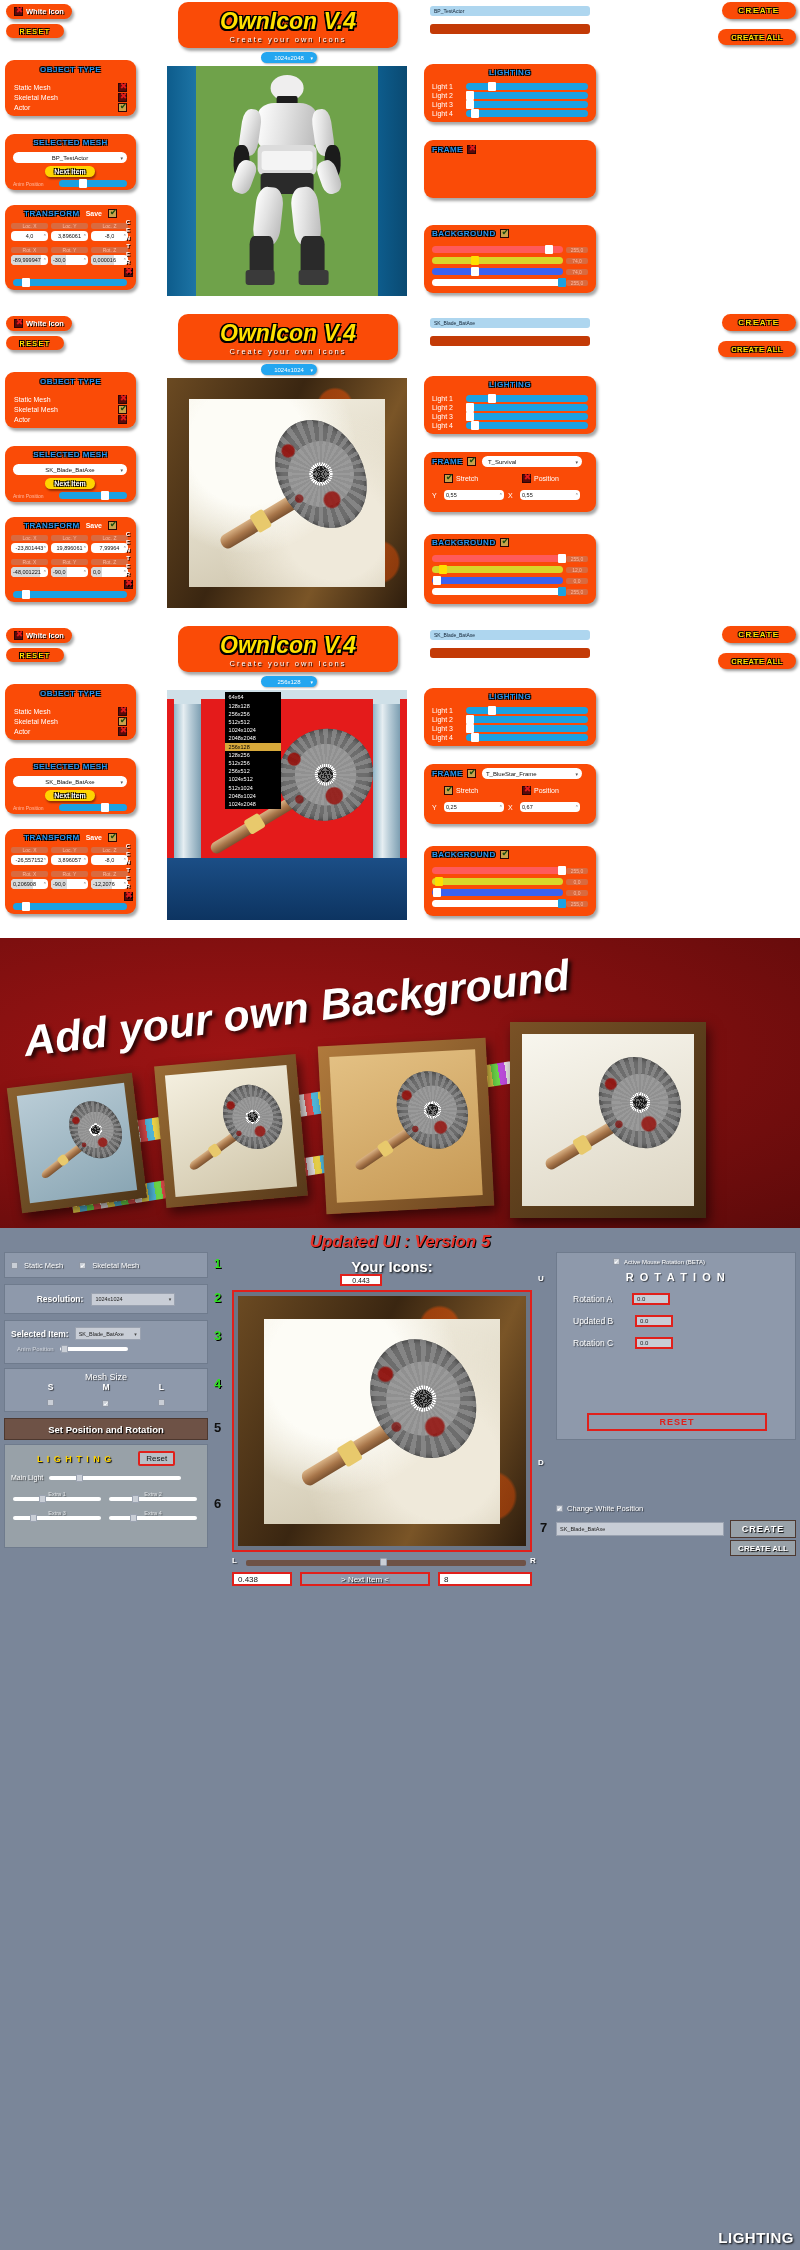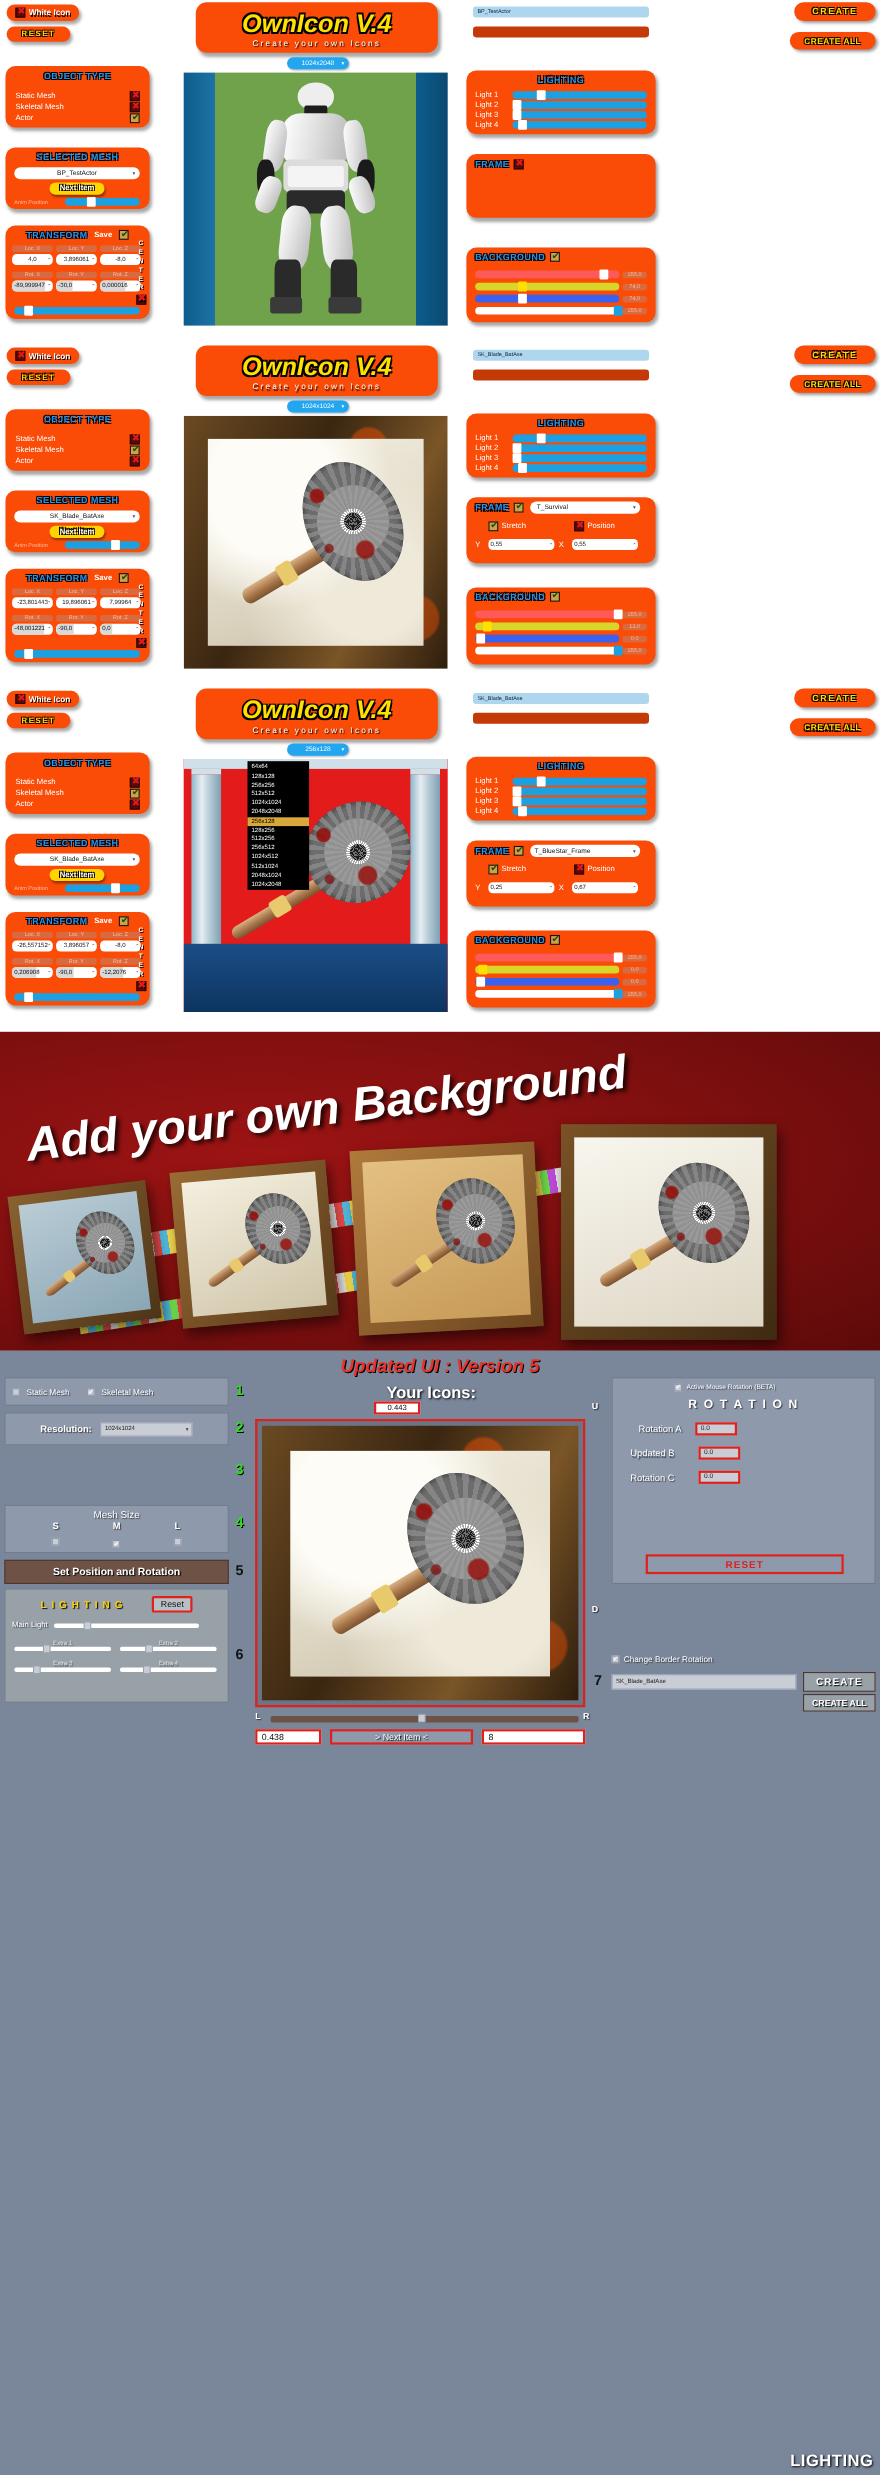--- a/index.html
+++ b/index.html
@@ -896,20 +896,35 @@
 
     <div class="v3box" style="left:4px;top:56px;width:204px;height:30px;display:flex;align-items:center;justify-content:center;gap:8px;">
       <span class="v3txt" style="font-size:8.5px;font-weight:bold;">Resolution:</span>
       <div class="v3drop" style="width:84px;height:13px;">
           <span>1024x1024</span>
           <span class="car">▾</span>
         </div>
     </div>
     <div class="stepnum" style="position:absolute;left:214px;top:62px;font-size:13px;">2</div>
 
+    <div class="v3box" style="left:4px;top:92px;width:204px;height:44px;">
+      <div style="display:flex;align-items:center;gap:6px;padding:6px 0 0 6px;">
+        <span class="v3txt" style="font-size:8.5px;font-weight:bold;">Selected Item:</span>
+        <div class="v3drop" style="width:66px;height:13px;">
+            <span>SK_Blade_BatAxe</span>
+            <span class="car">▾</span>
+          </div>
+      </div>
+      <div style="display:flex;align-items:center;gap:6px;padding:6px 0 0 12px;">
+        <span class="v3txt" style="font-size:6px;opacity:.6;">Anim Position</span>
+        <div class="v3slider" style="width:68px;">
+            <div class="knob" style="left:2%"></div>
+          </div>
+      </div>
+    </div>
     <div class="stepnum" style="position:absolute;left:214px;top:100px;font-size:13px;">3</div>
 
     <div class="v3box" style="left:4px;top:140px;width:204px;height:44px;">
       <div class="v3txt" style="font-size:9px;text-align:center;padding-top:3px;">Mesh Size</div>
       <div style="display:flex;justify-content:space-around;padding:0 18px;">
         <div style="text-align:center;"><div class="v3txt" style="font-size:8.5px;font-weight:bold;">S</div><span class="v3chk"></span></div>
         <div style="text-align:center;"><div class="v3txt" style="font-size:8.5px;font-weight:bold;">M</div><span class="v3chk on"></span></div>
         <div style="text-align:center;"><div class="v3txt" style="font-size:8.5px;font-weight:bold;">L</div><span class="v3chk"></span></div>
       </div>
     </div>
@@ -984,39 +999,39 @@
     <div class="redbox" style="position:absolute;left:232px;top:344px;width:60px;height:14px;background:#fff;display:flex;align-items:center;padding-left:4px;font-size:8px;color:#111;">0.438</div>
     <div class="redbox" style="position:absolute;left:300px;top:344px;width:130px;height:14px;background:#8e99ab;display:flex;align-items:center;justify-content:center;font-size:8px;color:#fff;text-shadow:1px 1px 1px #000;">&gt; Next Item &lt;</div>
     <div class="redbox" style="position:absolute;left:438px;top:344px;width:94px;height:14px;background:#fff;display:flex;align-items:center;padding-left:4px;font-size:8px;color:#111;">8</div>
 
     <div class="v3box" style="left:556px;top:24px;width:240px;height:188px;background:#8e99ab;">
       <div style="display:flex;align-items:center;gap:4px;padding:5px 0 0 56px;">
         <span class="v3chk on"></span>
         <span class="v3txt" style="font-size:6px;">Active Mouse Rotation (BETA)</span>
       </div>
       <div class="v3txt" style="text-align:center;font-size:11px;font-weight:bold;letter-spacing:1.5px;padding-top:6px;">R O T A T I O N</div>
-      <div style="display:flex;align-items:center;gap:5px;padding:10px 0 0 16px;text-align:center;">
+      <div style="display:flex;align-items:center;gap:5px;padding:10px 0 0 16px;">
         <span class="v3txt" style="font-size:8.5px;width:54px;">Rotation A</span>
         <div class="redbox" style="background:#c8cdd6;width:38px;height:12px;font-size:6px;color:#222;display:flex;align-items:center;padding-left:3px;">0.0</div>
       </div>
       <div style="display:flex;align-items:center;gap:8px;padding:10px 0 0 16px;">
         <span class="v3txt" style="font-size:8.5px;width:54px;">Updated B</span>
         <div class="redbox" style="background:#c8cdd6;width:38px;height:12px;font-size:6px;color:#222;display:flex;align-items:center;padding-left:3px;">0.0</div>
       </div>
       <div style="display:flex;align-items:center;gap:8px;padding:10px 0 0 16px;">
         <span class="v3txt" style="font-size:8.5px;width:54px;">Rotation C</span>
         <div class="redbox" style="background:#c8cdd6;width:38px;height:12px;font-size:6px;color:#222;display:flex;align-items:center;padding-left:3px;">0.0</div>
       </div>
       <div class="redbox" style="position:absolute;left:30px;bottom:8px;width:180px;height:18px;background:#8e99ab;display:flex;align-items:center;justify-content:center;color:#e0201b;font-weight:bold;font-size:9px;letter-spacing:1px;">RESET</div>
     </div>
 
 
     <div style="position:absolute;left:556px;top:276px;display:flex;align-items:center;gap:4px;">
       <span class="v3chk on"></span>
-      <span class="v3txt" style="font-size:7.5px;">Change Border Rotation</span>
+      <span class="v3txt" style="font-size:7.5px;">Change White Position</span>
     </div>
 
     <div class="v3drop" style="position:absolute;left:556px;top:294px;width:168px;height:14px;">
         <span>SK_Blade_BatAxe</span>
       </div>
     <div class="v3btn" style="position:absolute;left:730px;top:292px;width:66px;height:18px;font-size:9px;font-weight:bold;letter-spacing:1px;background:#98a1a8;color:#fff;text-shadow:1px 1px 1px #000;">CREATE</div>
     <div class="v3btn" style="position:absolute;left:730px;top:312px;width:66px;height:16px;font-size:8px;font-weight:bold;background:#98a1a8;color:#fff;text-shadow:1px 1px 1px #000;">CREATE ALL</div>
     <div class="stepnum dark" style="position:absolute;left:540px;top:292px;font-size:13px;">7</div>
 
     <div class="watermark">LIGHTING</div>

